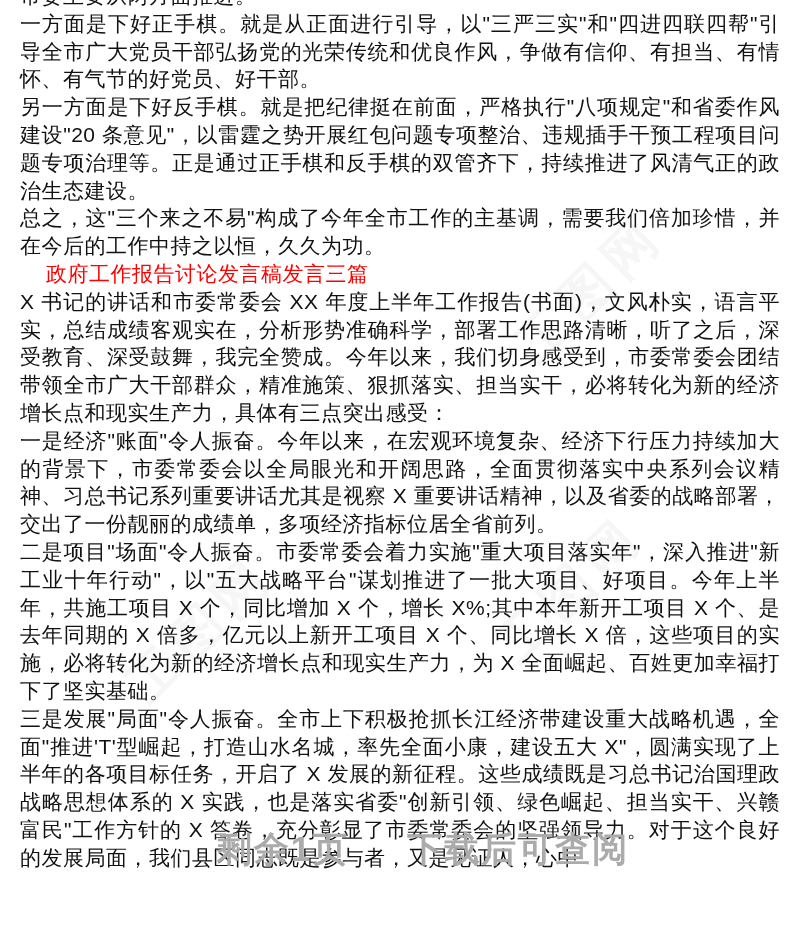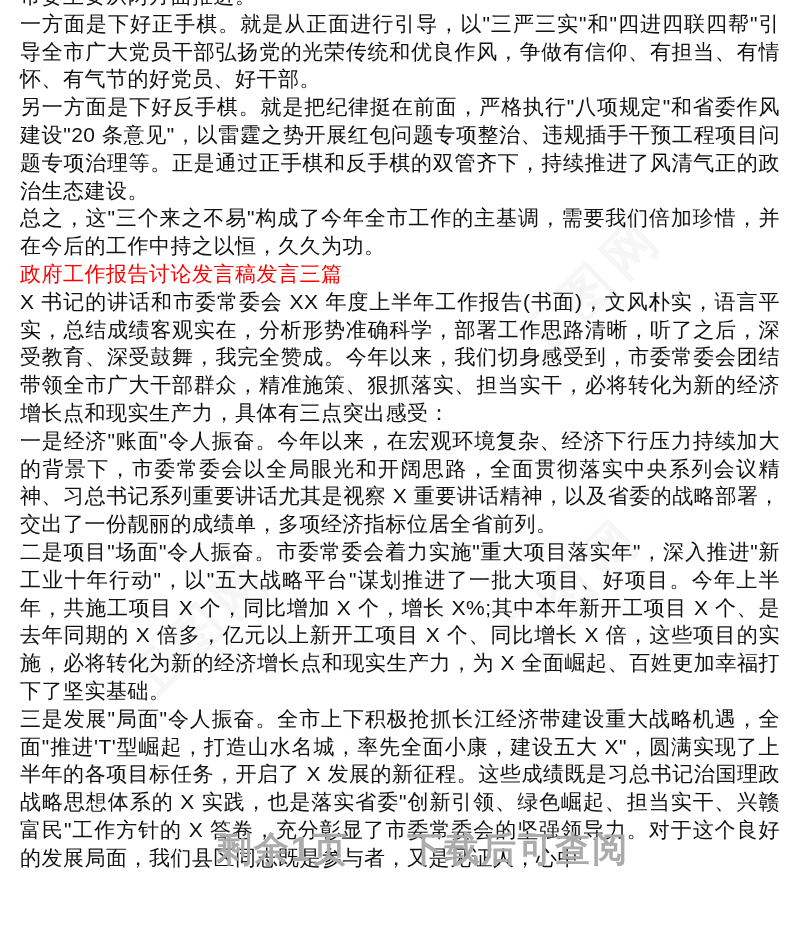--- a/index.html
+++ b/index.html
@@ -27,20 +27,21 @@
     line-height: 27.8px;
     color: #111111;
     text-align: justify;
     text-justify: inter-ideograph;
     letter-spacing: 0.5px;
     word-break: break-all;
   }
   .doc p.heading {
     color: #ff0000;
     text-align: left;
+    margin-left: 26px;
   }
   .footer {
     position: absolute;
     top: 826px;
     left: 0;
     width: 100%;
     text-align: center;
     color: #ababab;
     font-size: 35px;
     font-weight: bold;

